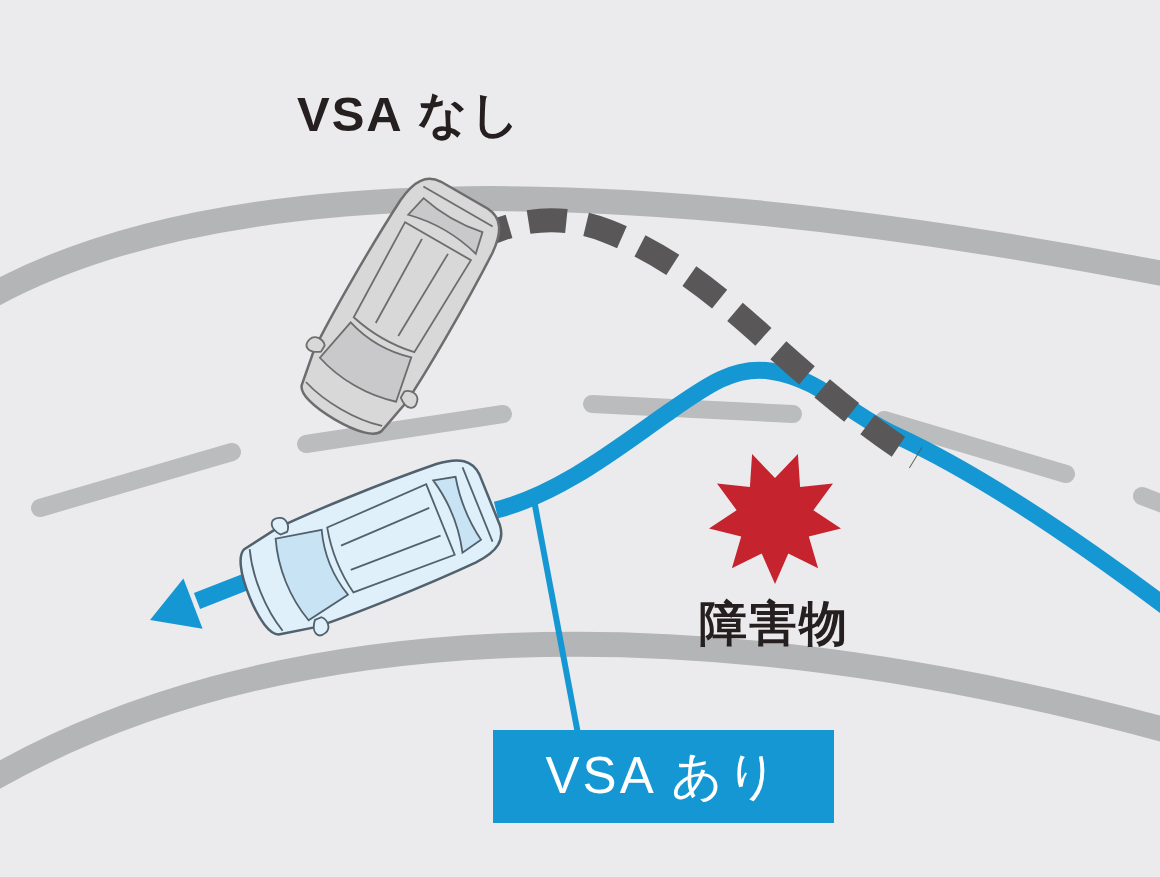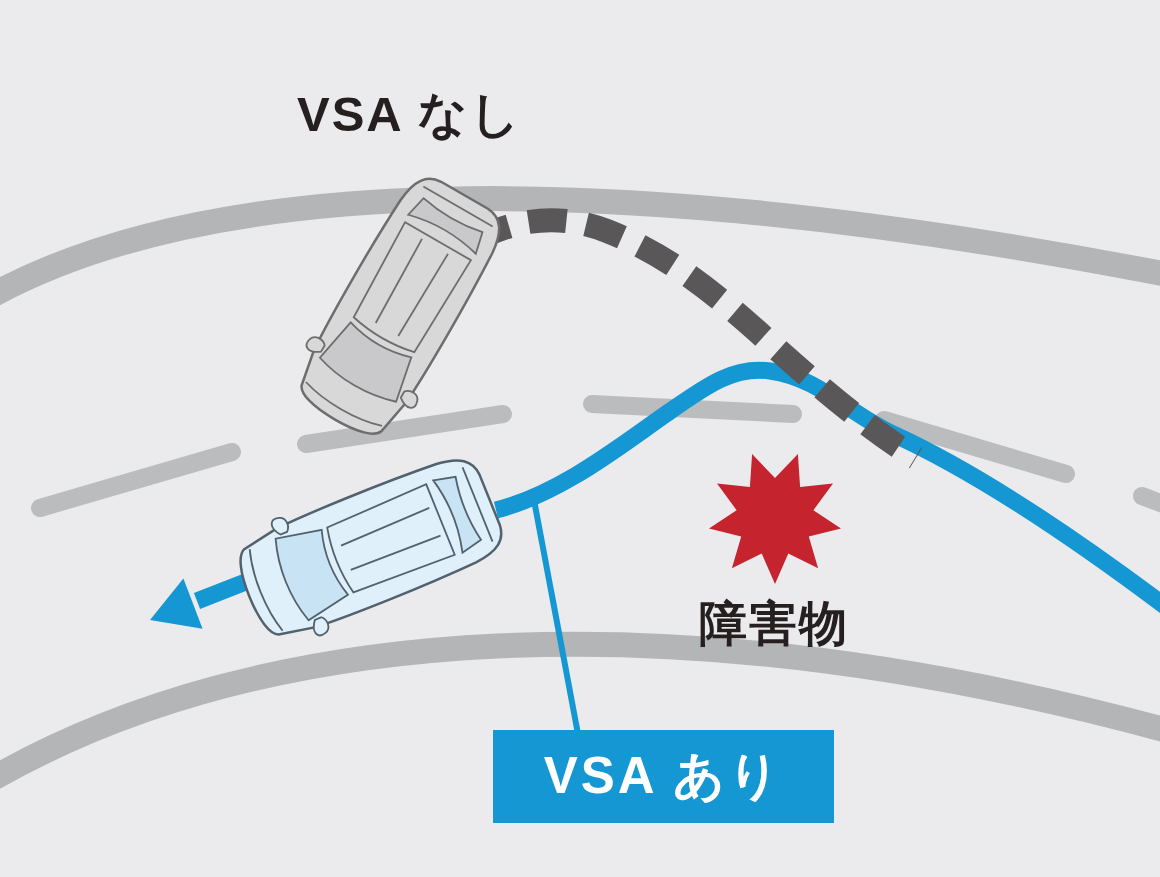--- a/index.html
+++ b/index.html
@@ -48,21 +48,21 @@
   #obstacle-label{left:699px;top:592px;font-size:48px;}
 
   .vsa-box{
     position:absolute;
     left:493px;top:730px;width:341px;height:93px;
     background:var(--vsa-blue);
     display:flex;align-items:center;justify-content:center;
   }
   .vsa-box span{
     color:var(--label-text-white);
-    font-size:51px;font-weight:700;letter-spacing:3px;white-space:nowrap;text-align:right;
+    font-size:51px;font-weight:400;letter-spacing:3px;white-space:nowrap;text-align:right;
   }
 </style>
 </head>
 <body>
 
 <div class="stage">
 
   <svg width="1160" height="877" viewBox="0 0 1160 877">
     <defs>
       <g id="car-top">

